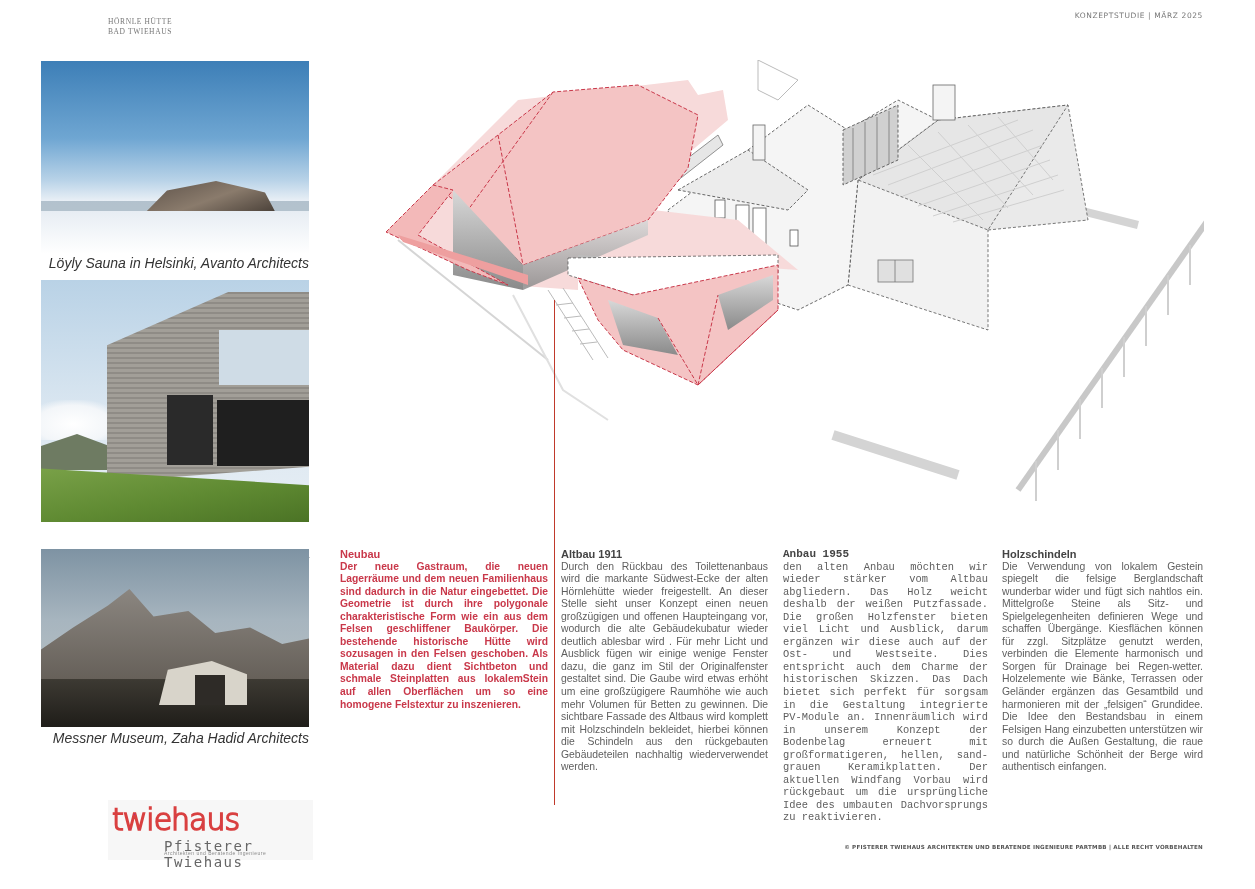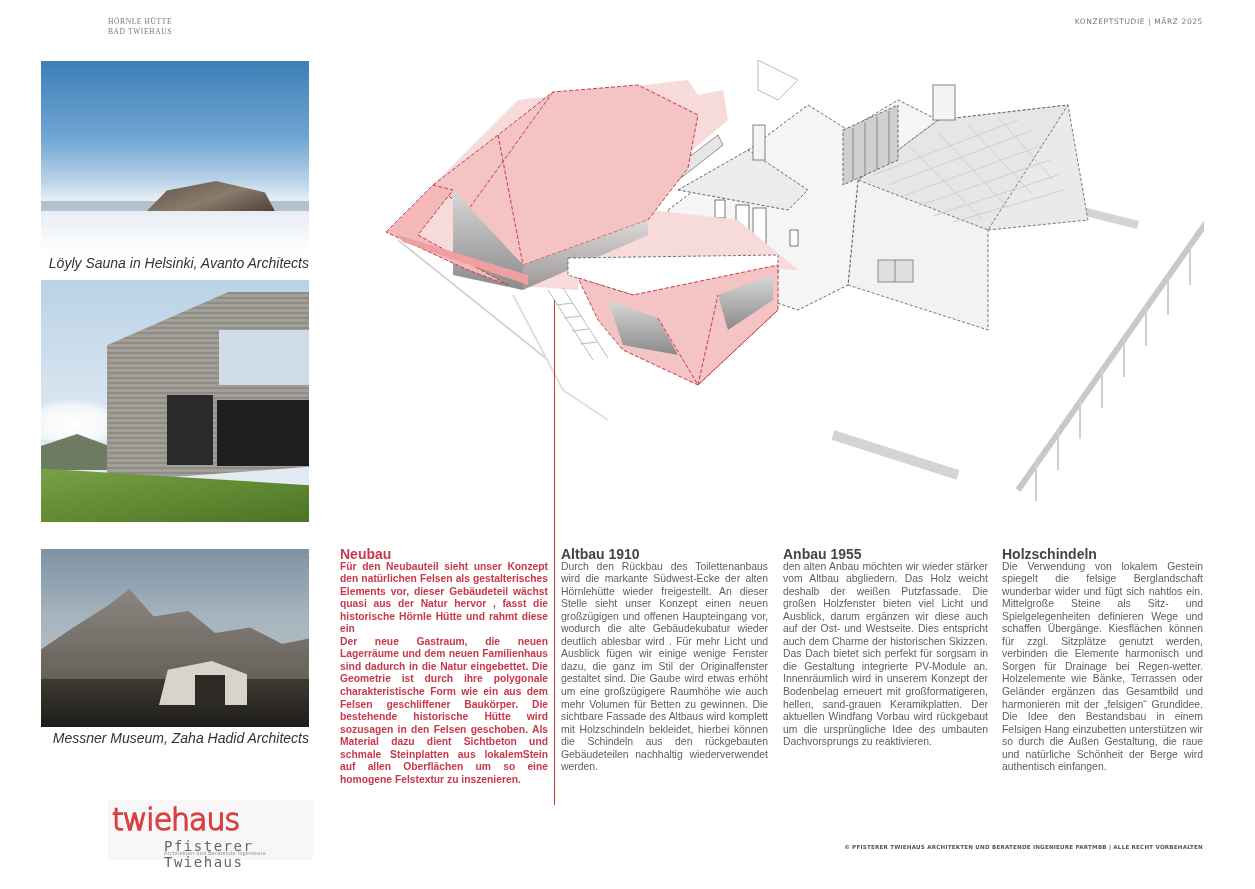--- a/index.html
+++ b/index.html
@@ -1,20 +1,20 @@
 <!DOCTYPE html>
 <html><head>
 <meta charset="utf-8">
 <style>
   * { box-sizing: border-box; margin: 0; padding: 0; }
   html, body { width: 1255px; height: 889px; background: #ffffff; overflow: hidden; }
   body { position: relative; font-family: "Liberation Sans", sans-serif; color: #555; }
 
   .hdr-left { position: absolute; left: 108px; top: 17px; font-size: 7.5px; letter-spacing: 0.6px; color: #777; line-height: 10px; font-family: Liberation Serif, serif; }
-  .hdr-right { position: absolute; right: 52px; top: 17px; font-size: 7.5px; letter-spacing: 0.6px; color: #777; font-family: "DejaVu Sans", sans-serif; }
+  .hdr-right { position: absolute; right: 52px; top: 11px; font-size: 7.5px; letter-spacing: 0.6px; color: #777; font-family: "DejaVu Sans", sans-serif; }
 
   .photo { position: absolute; left: 41px; width: 268px; overflow: hidden; }
   .caption { position: absolute; right: 946px; font-size: 14px; font-style: italic; color: #333; white-space: nowrap; }
 
   
   #p1 { top: 61px; height: 193px; background: linear-gradient(180deg, #3d7fb7 0%, #6fa6d2 40%, #b9d3e8 62%, #e7eef5 72%, #f1f4f8 100%); }
   #p1 .bld { position: absolute; left: 98px; top: 120px; width: 140px; height: 38px; background: linear-gradient(160deg,#5a4f47,#8a7b6c 50%,#3b332d); clip-path: polygon(0 100%, 20% 25%, 55% 0, 90% 30%, 100% 100%); }
   #p1 .sea { position: absolute; left: 0; top: 140px; width: 100%; height: 10px; background: #8fa3b3; opacity: .6; }
   #p1 .snow { position: absolute; left: 0; top: 150px; width: 100%; height: 43px; background: linear-gradient(180deg,#e7edf3,#ffffff); }
 
@@ -42,27 +42,27 @@
   .logo-sub2 { position: absolute; left: 56px; top: 50px; font-size: 5px; color: #888; letter-spacing: .5px; }
 
   
   .drawing { position: absolute; left: 378px; top: 60px; width: 826px; height: 485px; }
 
   
   .divider { position: absolute; left: 554px; top: 300px; width: 1px; height: 505px; background: #c0392b; }
 
   
   .col { position: absolute; top: 548px; font-size: 10.4px; line-height: 12.55px; text-align: justify; font-family: "Liberation Sans", sans-serif; }
-  .col h3 { font-size: 14px; font-weight: bold; line-height: 12.5px; }
+  .col h3 { font-size: 11px; font-weight: bold; line-height: 12.5px; }
   .col-neubau { left: 340px; width: 208px; color: #c9384a; font-weight: bold; font-size: 10.3px; }
   .col-neubau h3 { color: #c9384a; }
   .col-grey { color: #5e5e5e; }
   .col-grey h3 { color: #444; }
   .col-altbau { left: 561px; width: 207px; }
-  .col-anbau { left: 783px; width: 205px; }
+  .col-anbau { left: 783px; width: 205px; font-family: Liberation Mono, monospace; }
   .col-aussen { left: 1002px; width: 201px; }
 
   .footer { position: absolute; right: 52px; top: 844px; font-size: 5.6px; font-weight: bold; letter-spacing: .2px; color: #555; font-family: "DejaVu Sans", sans-serif; }
 </style>
 </head>
 <body>
 
 <div class="hdr-left">
   <div>HÖRNLE HÜTTE</div>
   <div>BAD TWIEHAUS</div>
@@ -201,26 +201,25 @@
   </g>
 
   <polyline points="20,180 120,260 170,300" stroke="#d5d5d5" stroke-width="2" fill="none"></polyline>
   <polyline points="135,235 185,330 230,360" stroke="#e0e0e0" stroke-width="2" fill="none"></polyline>
 </svg>
 
 <div class="divider"></div>
 
 <div class="col col-neubau">
   <h3>Neubau</h3>
-  <p>Für den Neubauteil sieht unser Konzept den natürlichen Felsen als gestalterisches Elements vor, dieser Gebäudeteil wächst quasi aus der Natur hervor , fasst die historische Hörnle Hütte und rahmt diese ein</p>
   <p>Der neue Gastraum, die neuen Lagerräume und dem neuen Familienhaus sind dadurch in die Natur eingebettet. Die Geometrie ist durch ihre polygonale charakteristische Form wie ein aus dem Felsen geschliffener Baukörper. Die bestehende historische Hütte wird sozusagen in den Felsen geschoben. Als Material dazu dient Sichtbeton und schmale Steinplatten aus lokalemStein auf allen Oberflächen um so eine homogene Felstextur zu inszenieren.</p>
 </div>
 
 <div class="col col-grey col-altbau">
-  <h3>Altbau 1910</h3>
+  <h3>Altbau 1911</h3>
   <p>Durch den Rückbau des Toilettenanbaus wird die markante  Südwest-Ecke der alten Hörnlehütte wieder freigestellt. An dieser Stelle sieht unser Konzept einen  neuen großzügigen und offenen Haupteingang vor, wodurch die alte Gebäudekubatur wieder deutlich ablesbar wird . Für mehr Licht und Ausblick fügen wir einige wenige Fenster dazu, die ganz im Stil der Originalfenster gestaltet sind. Die Gaube wird etwas erhöht um eine großzügigere Raumhöhe wie auch mehr Volumen für Betten zu gewinnen. Die sichtbare Fassade des Altbaus wird komplett mit Holzschindeln bekleidet, hierbei können die Schindeln aus den rückgebauten Gebäudeteilen nachhaltig wiederverwendet werden.</p>
 </div>
 
 <div class="col col-grey col-anbau">
   <h3>Anbau 1955</h3>
   <p>den alten Anbau möchten wir wieder stärker vom Altbau abgliedern. Das Holz weicht deshalb der weißen Putzfassade. Die großen Holzfenster bieten viel Licht und Ausblick, darum ergänzen wir diese auch auf der Ost- und Westseite. Dies entspricht auch dem Charme der historischen Skizzen. Das Dach bietet sich perfekt für sorgsam in die Gestaltung integrierte PV-Module an. Innenräumlich wird in unserem Konzept der  Bodenbelag erneuert mit  großformatigeren, hellen, sand-grauen Keramikplatten. Der aktuellen Windfang Vorbau wird rückgebaut um die ursprüngliche Idee des umbauten Dachvorsprungs zu reaktivieren.</p>
 </div>
 
 <div class="col col-grey col-aussen">
   <h3>Holzschindeln</h3>

